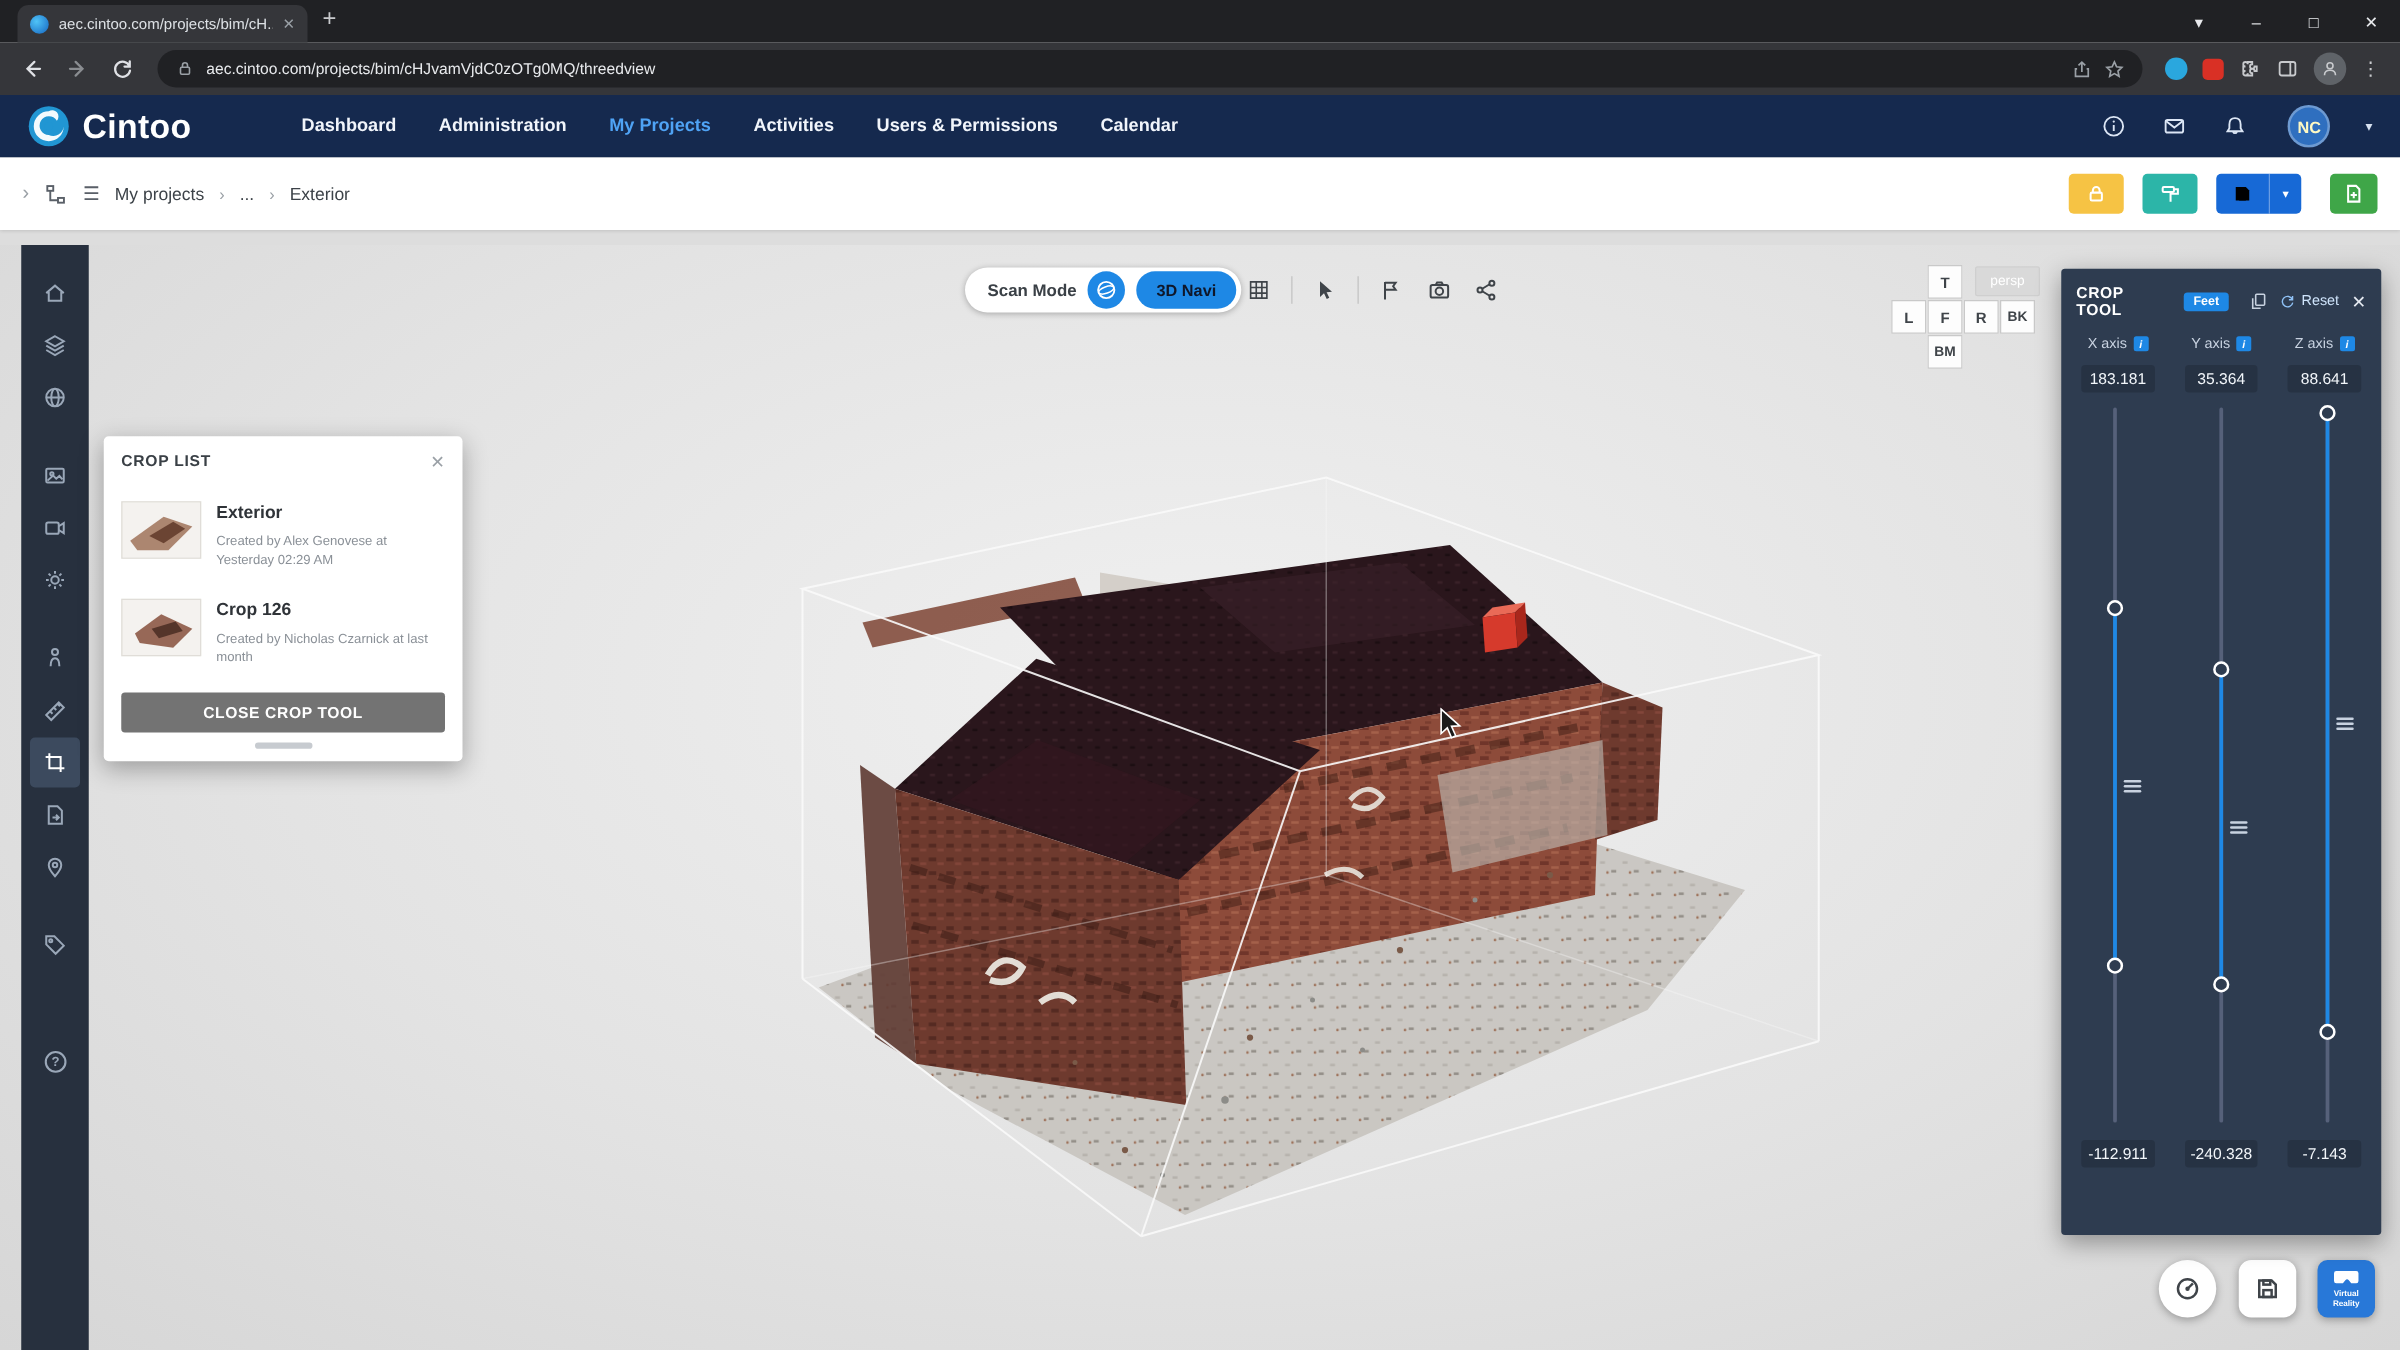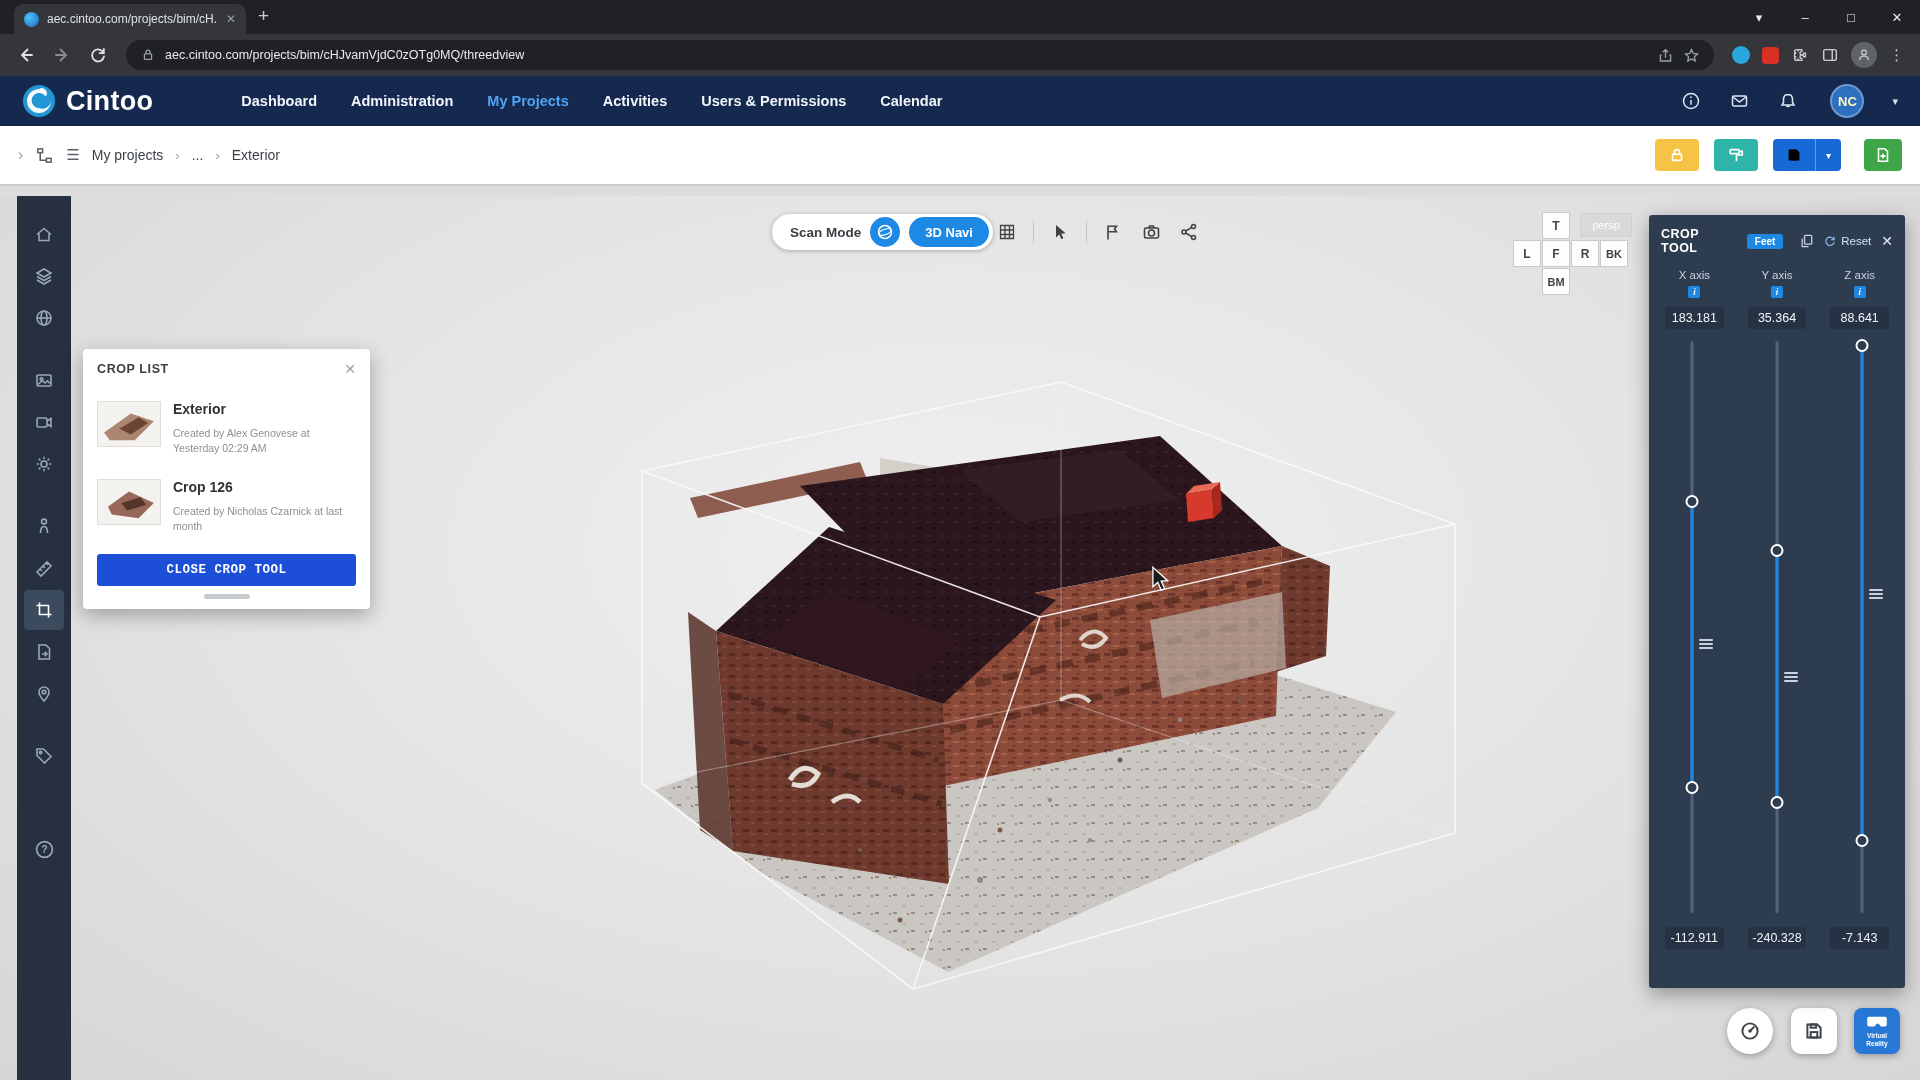--- a/index.html
+++ b/index.html
@@ -87,21 +87,21 @@
   .side-gap { height:20px; flex-shrink:0; }
   .side-help { position:absolute; top:633px; left:7px; }
 
   
   .mode-pill { position:absolute; left:772px; top:18px; height:36px; background:#fff; border-radius:18px;
                display:flex; align-items:center; padding:3px 4px 3px 18px; gap:9px;
                box-shadow:0 1px 5px rgba(0,0,0,.28); z-index:7; }
   .mode-label { font-size:13.5px; color:#3A4046; font-weight:600; }
   .mode-orb { width:30px; height:30px; border-radius:50%; background:#1E88E5; display:flex;
               align-items:center; justify-content:center; }
-  .mode-active { height:30px; border-radius:15px; background:#1E88E5; color:#ffffff; font-size:13px;
+  .mode-active { height:30px; border-radius:15px; background:#1E88E5; color:#0f172a; font-size:13px;
                  font-weight:700; display:flex; align-items:center; padding:0 16px; }
   .vp-tools { position:absolute; left:995px; top:24px; display:flex; align-items:center; gap:14px; z-index:7; }
   .vp-tools svg { stroke:#3F4449; fill:none; stroke-width:1.6; }
   .vp-divider { width:1px; height:22px; background:#C2C2C2; }
   .vp-ico { width:24px; height:24px; display:flex; align-items:center; justify-content:center; cursor:pointer; }
 
   
   .viewcube { position:absolute; left:1513px; top:16px; width:130px; height:90px; z-index:7; }
   .vc-btn { position:absolute; width:28px; height:27px; background:#FDFDFD; border:1px solid #C9C9C9;
             font-size:12px; font-weight:700; color:#3F4449; display:flex; align-items:center;
@@ -116,39 +116,39 @@
   .cl-header { height:40px; display:flex; align-items:center; padding:0 14px; }
   .cl-title { font-size:12.5px; font-weight:700; color:#3A4046; letter-spacing:.6px; flex:1; }
   .cl-close { color:#9AA0A6; font-size:14px; cursor:pointer; }
   .cl-item { display:flex; gap:12px; padding:12px 14px; align-items:flex-start; cursor:pointer; }
   .cl-thumb { width:64px; height:46px; background:#F4F2EF; border:1px solid #E0DDD8; flex-shrink:0; }
   .cl-name { font-size:14px; font-weight:700; color:#2F3338; margin-bottom:9px; }
   .cl-meta { font-size:10.5px; color:#8A9097; line-height:1.4; max-width:180px; }
   .cl-item.selected { background:#2B5FC7; }
   .cl-item.selected .cl-name { color:#fff; }
   .cl-item.selected .cl-meta { color:#D8E2F5; }
-  .cl-button { margin:8px 14px 8px; height:32px; background:#1d4ed8; color:#fff; font-size:12.5px;
+  .cl-button { margin:8px 14px 8px; height:32px; background:#737373; color:#fff; font-size:12.5px;
                font-weight:700; letter-spacing:.5px; display:flex; align-items:center; justify-content:center;
-               border-radius:3px; cursor:pointer;font-family:Liberation Mono, monospace; }
+               border-radius:3px; cursor:pointer; }
   .cl-grip { width:46px; height:5px; border-radius:3px; background:#C7CBD0; margin:0 auto 10px; }
 
   
   .crop-tool { position:absolute; right:15px; top:19px; width:256px; height:773px; background:#2E3C50;
                border-radius:3px; box-shadow:0 6px 20px rgba(0,0,0,.35); color:#fff; z-index:9; }
   .ct-header { display:flex; align-items:center; padding:12px 12px 6px; gap:8px; }
   .ct-title { font-size:12.5px; font-weight:700; letter-spacing:.5px; }
   .ct-unit { background:#1E88E5; border-radius:3px; font-size:10px; font-weight:700; padding:2px 8px; }
   .ct-spacer { flex:1; }
   .ct-header svg { stroke:#C8D2E0; fill:none; stroke-width:1.6; }
   .ct-reset { display:flex; gap:4px; align-items:center; font-size:11.5px; color:#CFE4FB; cursor:pointer; }
   .ct-reset svg { stroke:#8FC1F5; }
   .ct-close { color:#E6EBF2; font-size:14px; margin-left:2px; cursor:pointer; }
   .ct-axes { display:flex; padding:4px 4px 0; }
   .ct-col3 { flex:1; text-align:center; }
-  .ct-axis-label { font-size:11.5px; color:#C8D2E0; display:inline-flex; gap:5px; align-items:center;flex-direction:column; }
+  .ct-axis-label { font-size:11.5px; color:#C8D2E0; display:inline-flex; gap:5px; align-items:center; }
   .info-badge { width:12px; height:12px; background:#1E88E5; border-radius:2px; color:#fff; font-size:8.5px;
                 font-weight:700; font-style:italic; display:inline-flex; align-items:center; justify-content:center; }
   .ct-values { display:flex; padding:9px 4px 0; }
   .ct-val { flex:1; margin:0 12px; background:rgba(0,0,0,.16); border-radius:3px; padding:4px 0;
             text-align:center; font-size:12.5px; color:#F2F6FA; }
   .ct-sliders { position:relative; height:584px; margin-top:6px; }
   .slider-col { position:absolute; top:0; bottom:0; width:85px; }
   .track { position:absolute; left:50%; transform:translateX(-50%); top:6px; bottom:6px; width:3px;
            background:#56617A; border-radius:2px; }
   .range { position:absolute; left:50%; transform:translateX(-50%); width:3px; background:#1E88E5; }

